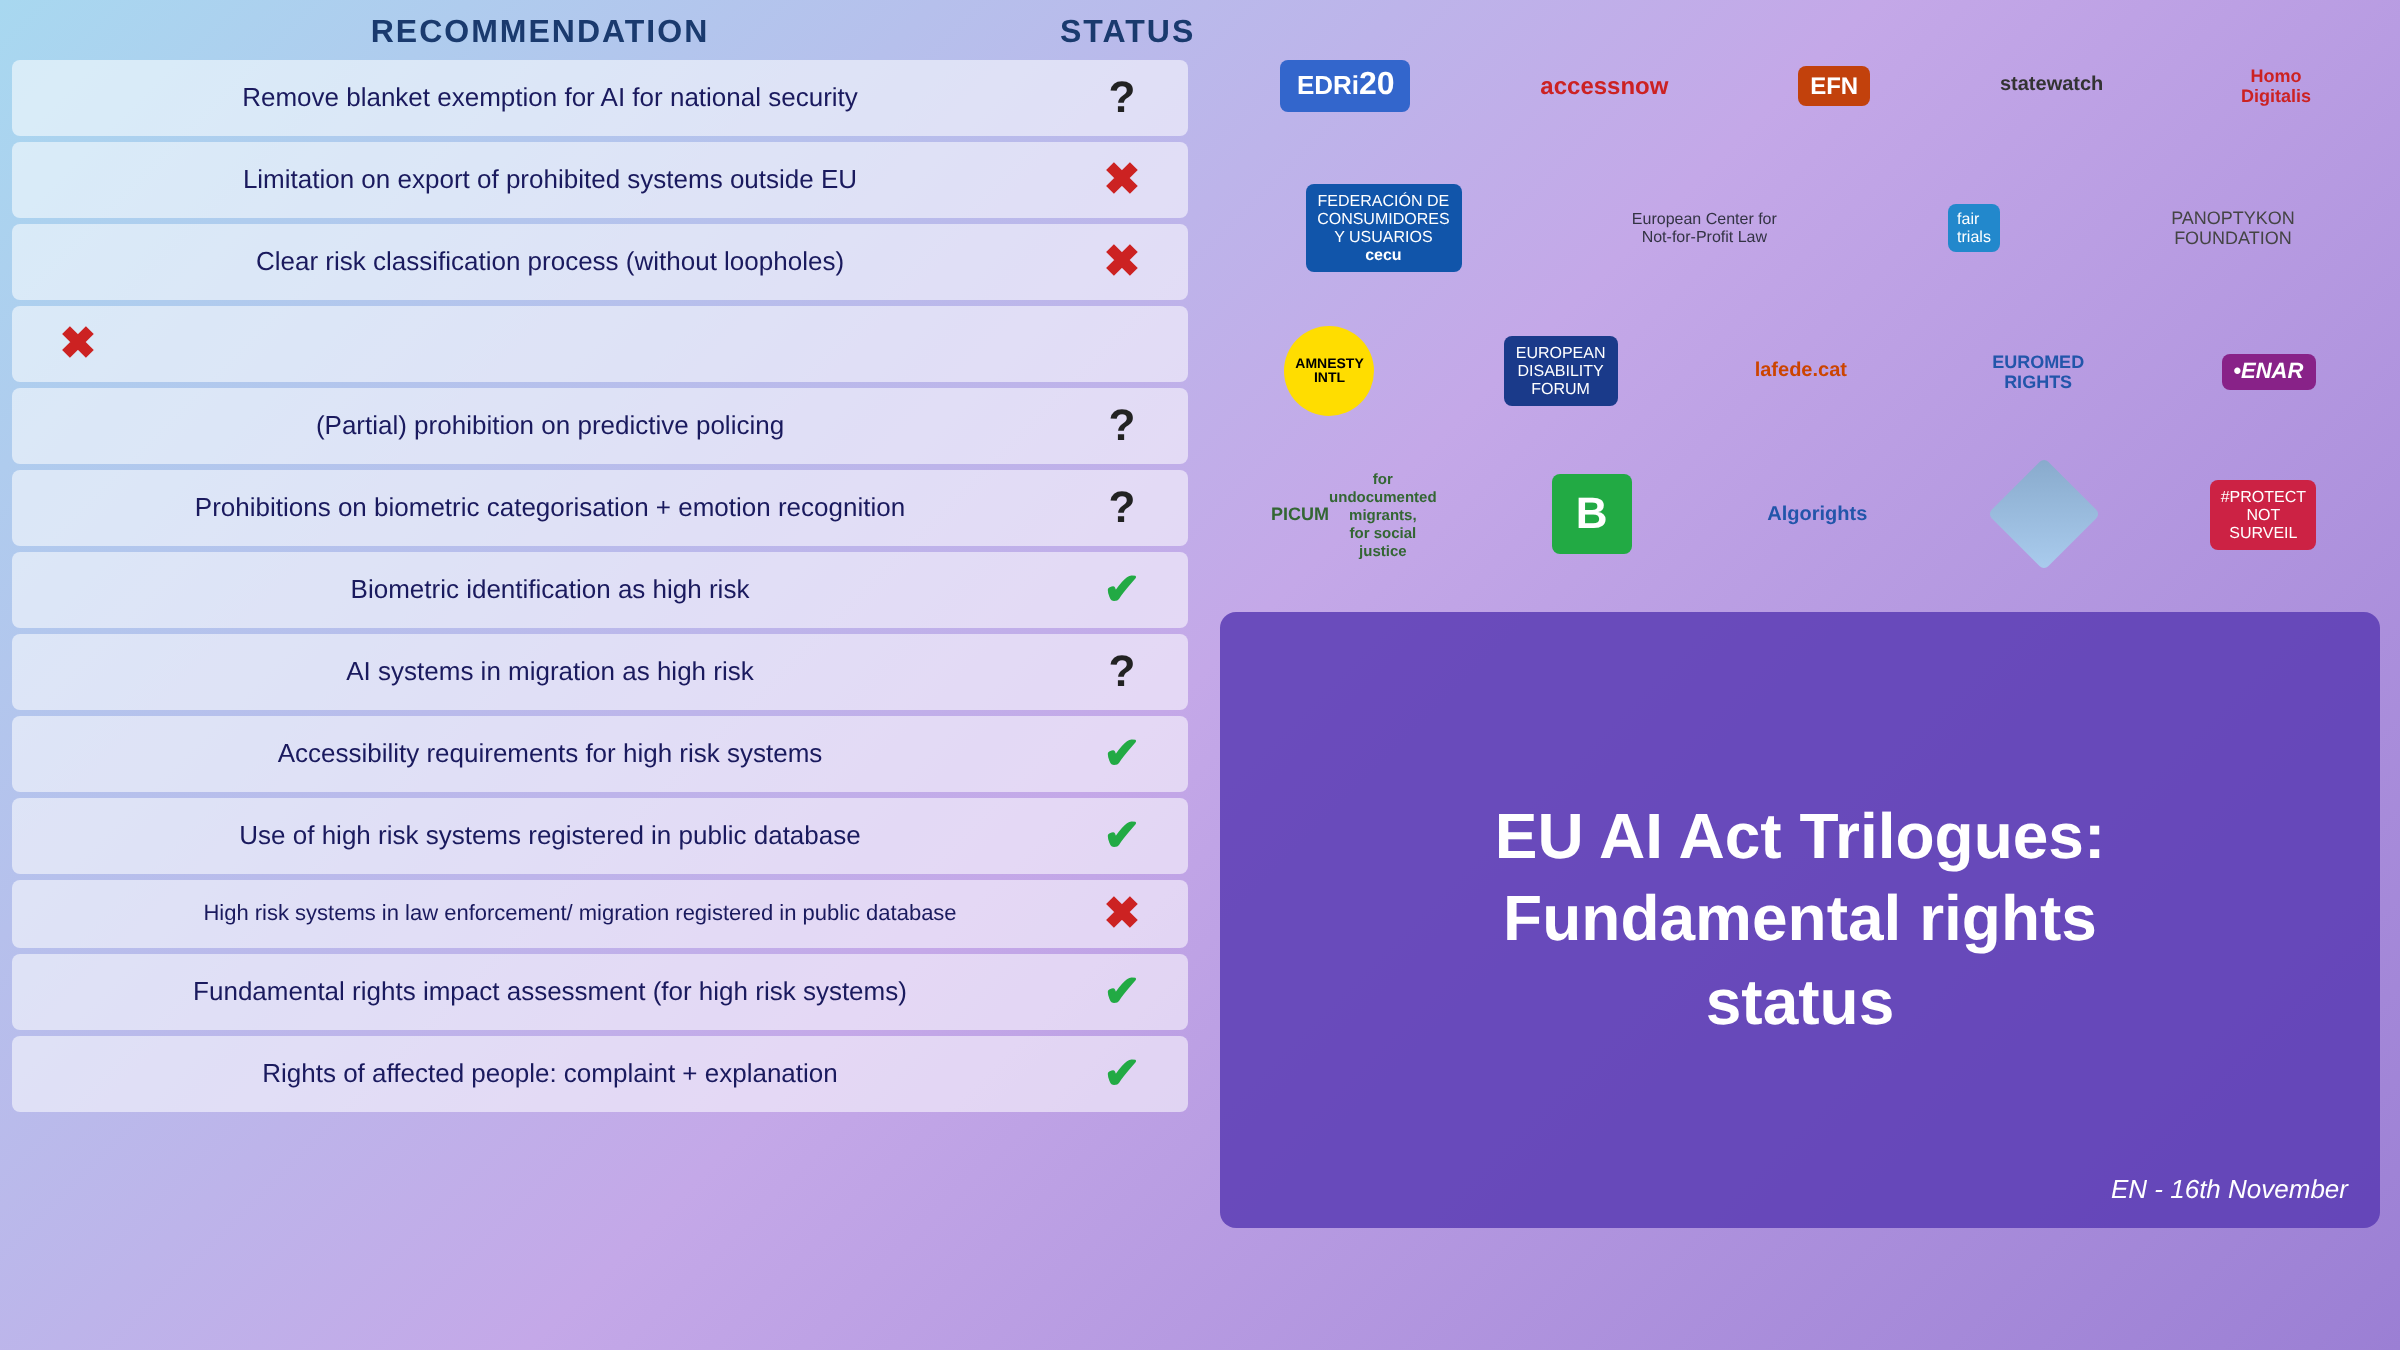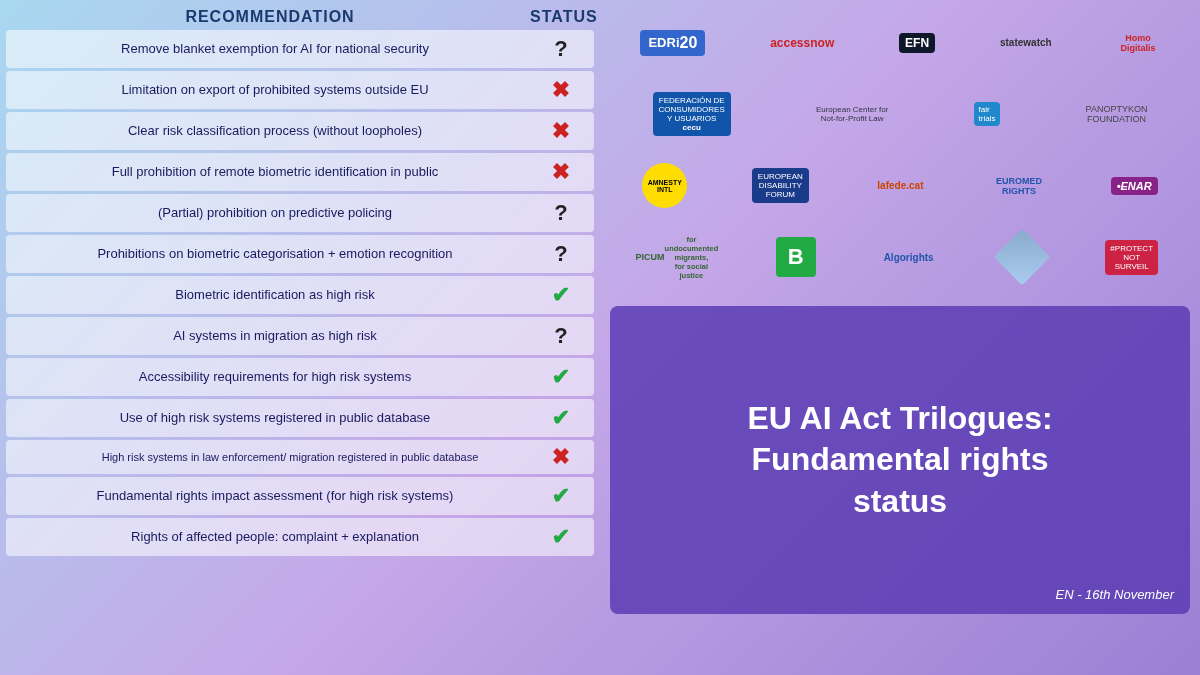--- a/index.html
+++ b/index.html
@@ -129,21 +129,21 @@
       font-weight: bold;
     }
 
     .logo-accessnow {
       color: #cc2222;
       font-size: 12px;
       font-weight: bold;
     }
 
     .logo-efn {
-      background: #0f172a;
+      background: #c2410c;
       color: white;
       border-radius: 4px;
       padding: 3px 6px;
       font-size: 12px;
     }
 
     .logo-statewatch {
       color: #333;
       font-size: 10px;
       text-align: center;
@@ -317,21 +317,20 @@
       </div>
       <div class="table-row">
         <div class="row-label">Limitation on export of prohibited systems outside EU</div>
         <div class="row-status"><span class="status-cross">✖</span></div>
       </div>
       <div class="table-row">
         <div class="row-label">Clear risk classification process (without loopholes)</div>
         <div class="row-status"><span class="status-cross">✖</span></div>
       </div>
       <div class="table-row">
-        <div class="row-label">Full prohibition of remote biometric identification in public</div>
         <div class="row-status"><span class="status-cross">✖</span></div>
       </div>
       <div class="table-row">
         <div class="row-label">(Partial) prohibition on predictive policing</div>
         <div class="row-status"><span class="status-question">?</span></div>
       </div>
       <div class="table-row">
         <div class="row-label">Prohibitions on biometric categorisation + emotion recognition</div>
         <div class="row-status"><span class="status-question">?</span></div>
       </div>

